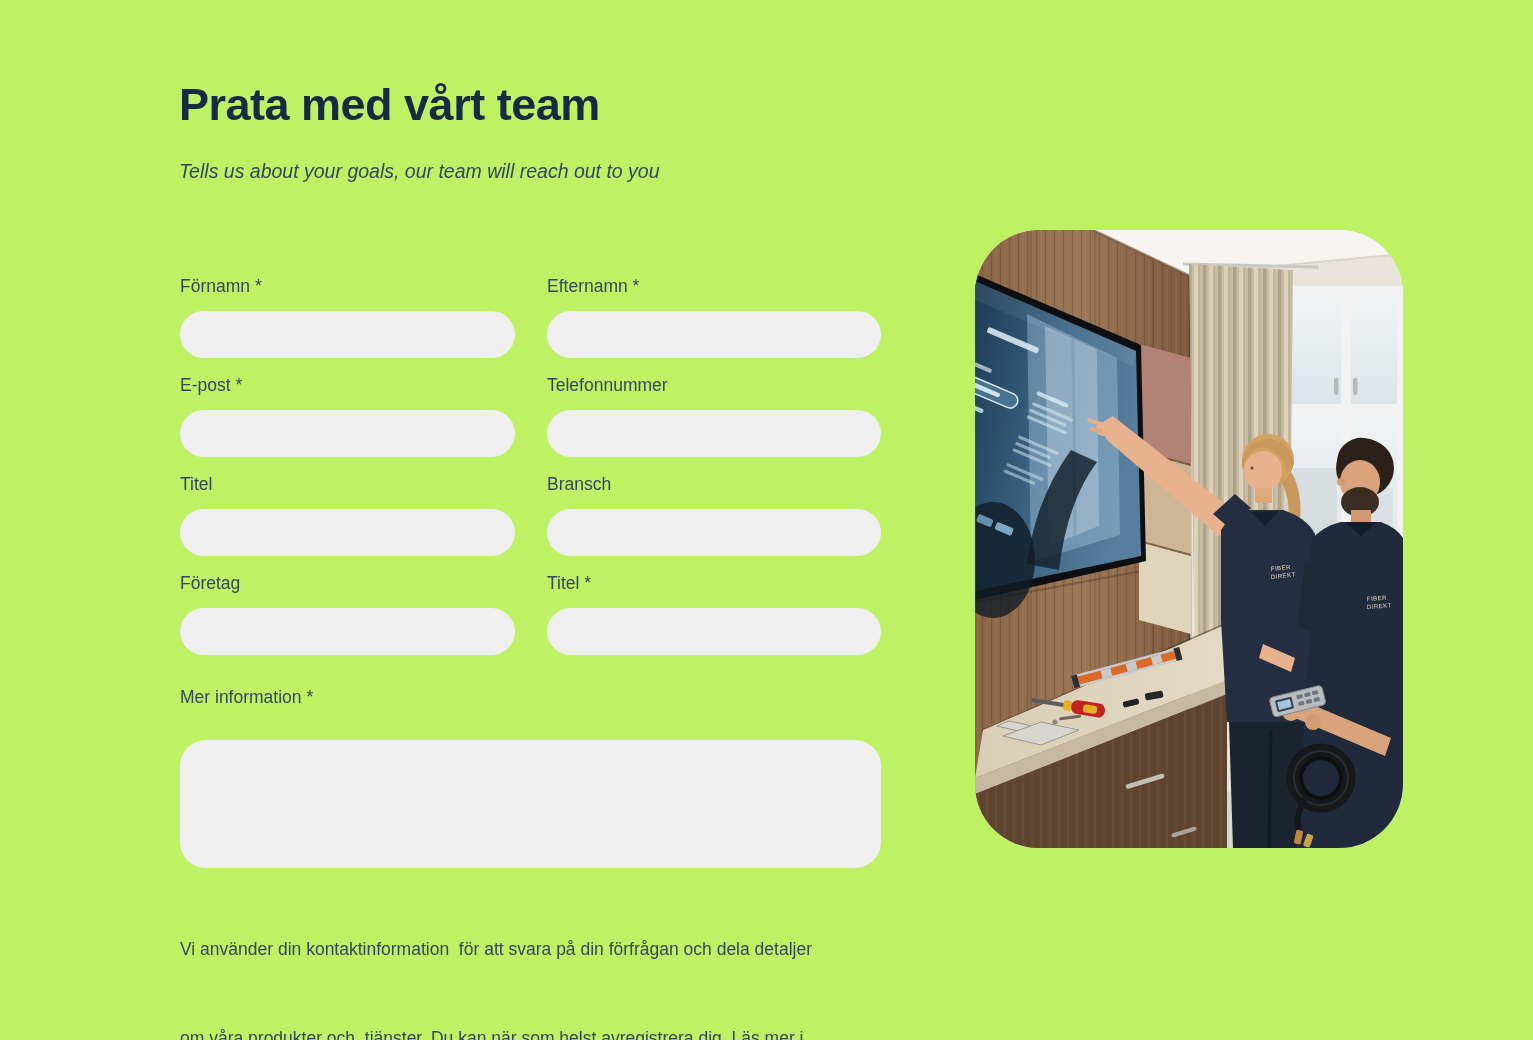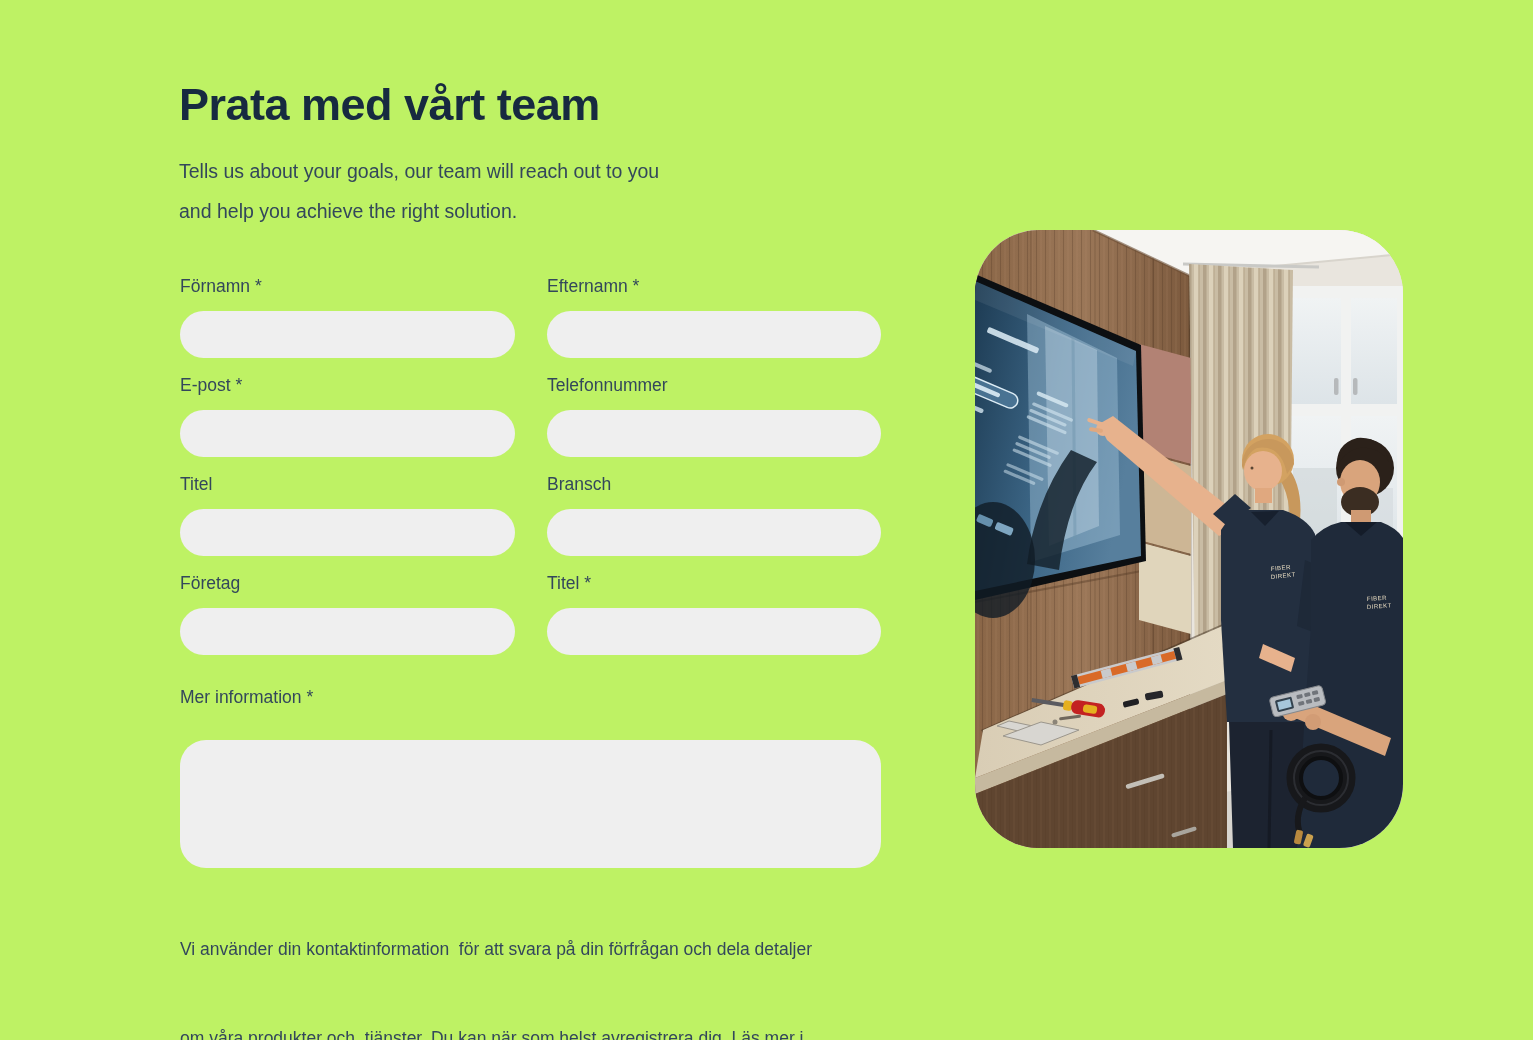--- a/index.html
+++ b/index.html
@@ -7,21 +7,21 @@
     position:relative;width:1533px;height:1040px;background:#bef264;
     font-family:"Liberation Sans",sans-serif;overflow:hidden;
   }
   .page-title{
     position:absolute;left:179px;top:80px;margin:0;
     font-size:45px;font-weight:800;letter-spacing:-0.5px;
     color:#172a40;line-height:1.1;
   }
   .subtitle{
     position:absolute;left:179px;top:151px;
-    font-size:19.5px;line-height:40px;color:#33475b;
+    font-size:19.5px;line-height:40px;color:#33475b;font-style:italic;
   }
   .form-grid{
     position:absolute;left:180px;top:276px;width:701px;
     display:grid;grid-template-columns:335px 334px;column-gap:32px;row-gap:17px;
   }
   .field label{
     display:block;font-size:17.5px;line-height:20px;margin-bottom:15px;color:#33475b;
   }
   .field input{
     width:100%;height:47px;border:none;border-radius:24px;background:#efefef;
@@ -49,21 +49,20 @@
 </style>
 </head>
 <body>
 
 <div class="page">
 
   <h1 class="page-title">Prata med vårt team</h1>
 
   <div class="subtitle">
     <div>Tells us about your goals, our team will reach out to you</div>
-    <div>and help you achieve the right solution.</div>
   </div>
 
   <form class="form-grid">
     <div class="field">
       <label>Förnamn *</label>
       <input type="text" style="">
     </div>
     <div class="field">
       <label>Efternamn *</label>
       <input type="text" style="">

